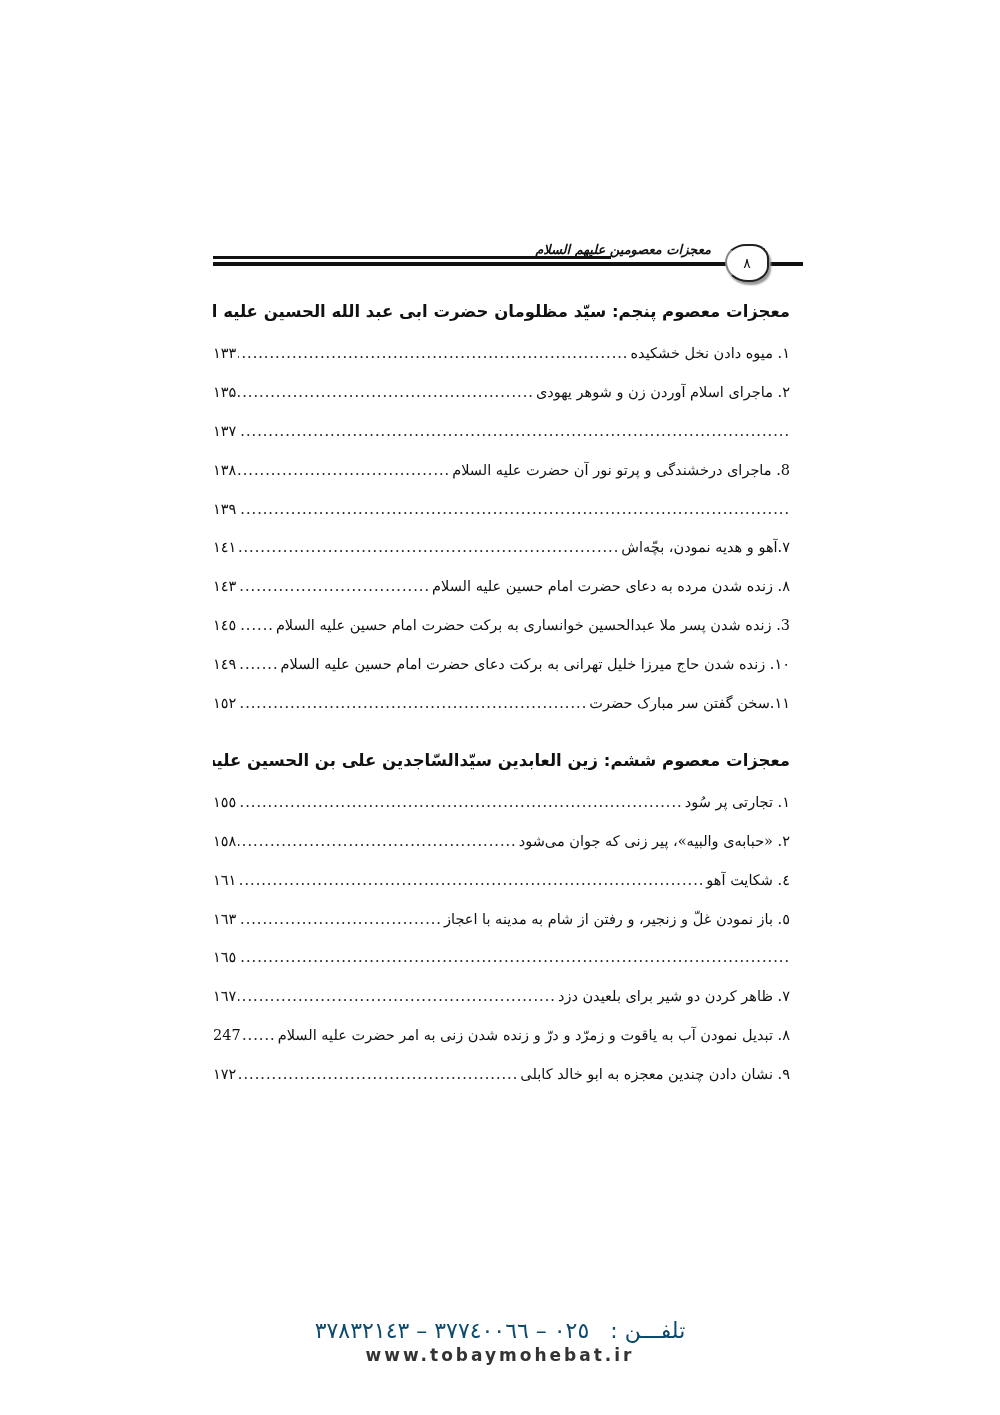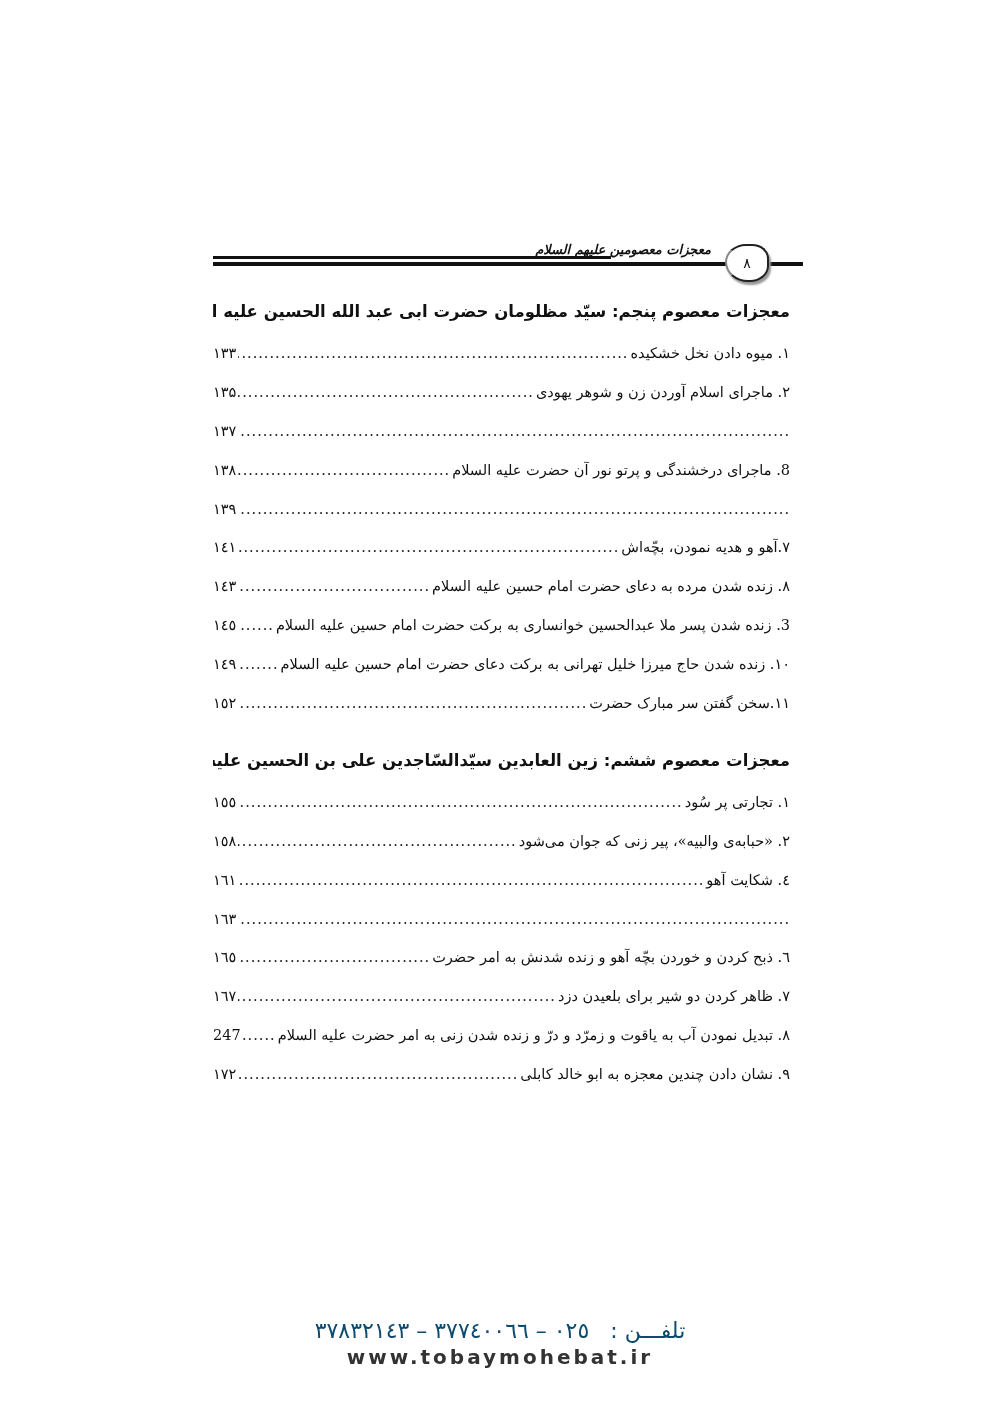--- a/index.html
+++ b/index.html
@@ -56,21 +56,21 @@
     .item-row { font-size: 14.5px; height: 38.9px; line-height: 38.9px; }
     .section-2 { margin-top: 22px; }
     .footer {
       position: absolute; left: 0; width: 1000px; top: 1318px; text-align: center;
       font-family: "DejaVu Sans", sans-serif;
     }
     .footer .phone {
       font-size: 22px; letter-spacing: 1px; direction: rtl; color: #0c4a6e;
     }
     .footer .url {
-      font-size: 20px; font-weight: bold; letter-spacing: 3px; color: #333; margin-top: 2px;
+      font-size: 17px; font-weight: bold; letter-spacing: 3px; color: #333; margin-top: 2px;
     }
   </style>
 </head>
 <body>
 
 <div class="page-header">
   <div class="hdr-line-top"></div>
   <div class="hdr-line-bottom"></div>
   <div class="hdr-line-right"></div>
   <div class="hdr-title">معجزات معصومین علیهم السلام</div>
@@ -150,25 +150,25 @@
         <span class="label">۲. «حبابه‌ی والبیه»، پیر زنی که جوان می‌شود</span>
         <span class="dots"></span>
         <span class="page">۱٥۸</span>
       </div>
     <div class="row item-row">
         <span class="label">٤. شکایت آهو</span>
         <span class="dots"></span>
         <span class="page">۱٦۱</span>
       </div>
     <div class="row item-row">
+        <span class="label">٥. باز نمودن غلّ و زنجیر، و رفتن از شام به مدینه با اعجاز</span>
         <span class="dots"></span>
         <span class="page">۱٦۳</span>
       </div>
     <div class="row item-row">
-        <span class="label">٦. ذبح کردن و خوردن بچّه آهو و زنده شدنش به امر حضرت</span>
         <span class="dots"></span>
         <span class="page">۱٦٥</span>
       </div>
     <div class="row item-row">
         <span class="label">۷. ظاهر کردن دو شیر برای بلعیدن دزد</span>
         <span class="dots"></span>
         <span class="page">۱٦۷</span>
       </div>
     <div class="row item-row">
         <span class="label">۸. تبدیل نمودن آب به یاقوت و زمرّد و درّ و زنده شدن زنی به امر حضرت علیه السلام</span>

